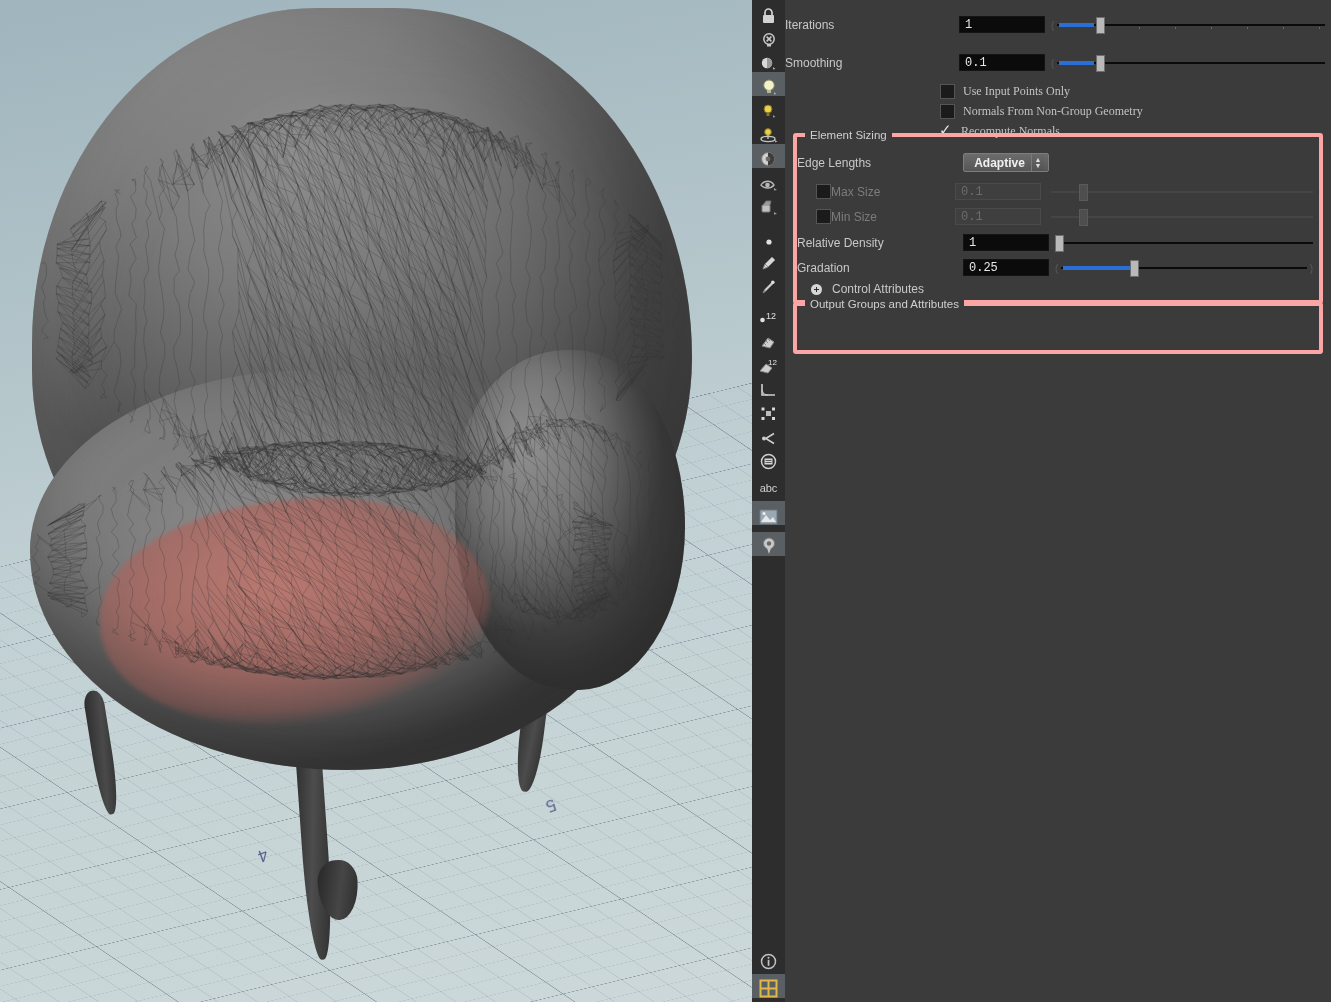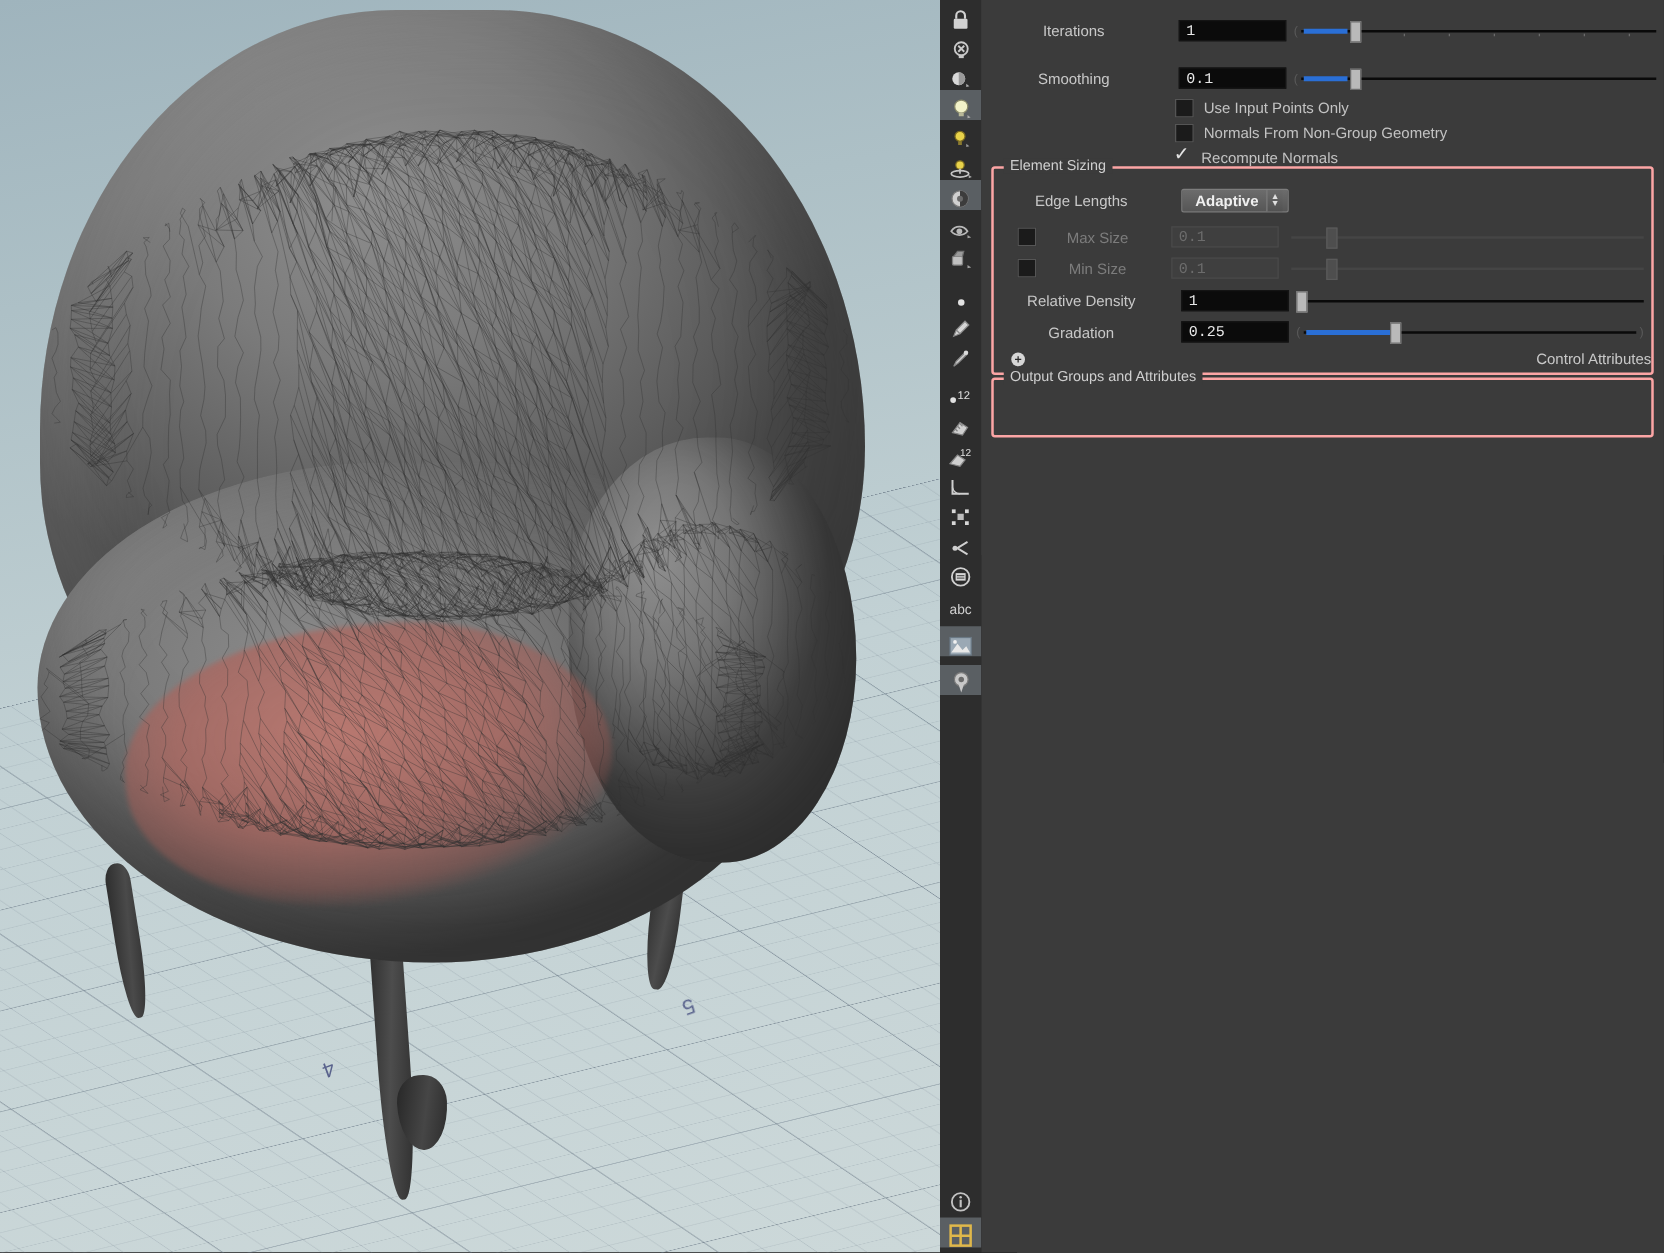--- a/index.html
+++ b/index.html
@@ -56,55 +56,55 @@
   .tool{position:relative;width:33px;height:24px;display:flex;align-items:flex-end;justify-content:center;}
   .tool.sel{background:#5a5f63;}
   .tool svg{display:block;}
   .tool .abc{color:#d0d0d0;font-size:11px;}
   .tsep{height:7px;}
 
   
   #right{position:absolute;left:785px;top:0;width:546px;height:1002px;background:#3b3b3b;}
   #params{position:absolute;left:0;top:0;width:546px;height:444px;background:#3b3b3b;}
   .prow{position:relative;height:23px;display:flex;align-items:center;}
-  .plabel{width:148px;text-align:center;padding-right:10px;color:#c8c8c8;font-size:12px;}
+  .plabel{width:148px;text-align:left;padding-right:26px;color:#c8c8c8;font-size:12px;}
   .plabel.dim{color:#7c7c7c;}
   .pfield{width:86px;height:17px;background:#0b0b0b;border:1px solid #141414;
     color:#e8e8e8;font-family:"Liberation Mono",monospace;font-size:12px;
     display:flex;align-items:center;padding-left:5px;box-sizing:border-box;}
   .pfield.dim{background:#3f3f3f;border:1px solid #4a4a4a;color:#6c6c6c;}
   .slider{position:relative;flex:1;height:17px;margin-left:6px;margin-right:6px;}
   .strack{position:absolute;left:0;right:0;top:8px;height:2px;background:#0a0a0a;}
   .strack.dim{background:#454545;}
   .sfill{position:absolute;left:2px;top:7px;height:4px;background:#2a6fd6;}
   .sthumb{position:absolute;top:1px;width:7px;height:15px;background:#b9b9b9;border:1px solid #6e6e6e;}
   .sthumb.dim{background:#4e4e4e;border-color:#5a5a5a;}
   .scap{position:absolute;top:4px;color:#5a5a5a;font-size:10px;}
   .tick{position:absolute;top:11px;width:1px;height:2px;background:#6b6b6b;}
 
-  .cbrow{height:20px;display:flex;align-items:flex-start;}
+  .cbrow{height:20px;display:flex;align-items:flex-end;font-family:Liberation Serif, serif;}
   .cbox{width:13px;height:13px;background:#1b1b1b;border:1px solid #555;margin-left:155px;position:relative;}
   .cbox.left{margin-left:19px;}
   .cbox.checked{background:transparent;border:none;}
   .cbox.checked::after{content:"✓";position:absolute;left:-1px;top:-5px;color:#e4e4e4;font-size:15px;}
   .cblabel{color:#c3c3c3;font-size:12px;margin-left:8px;}
 
-  .group{position:absolute;left:8px;right:8px;border:2px solid #fca5a5;border-radius:3px;}
+  .group{position:absolute;left:8px;right:8px;border:4px solid #fca5a5;border-radius:3px;}
   .glabel{position:absolute;top:-8px;left:8px;background:#3b3b3b;padding:0 5px;
     color:#cfcfcf;font-size:11.5px;}
 
   .menubtn{width:86px;height:19px;background:linear-gradient(#6c6c6c,#565656);
     border:1px solid #7d7d7d;border-radius:2px;display:flex;align-items:center;
     justify-content:space-between;box-sizing:border-box;padding:0 4px;}
   .menubtn span{color:#f0f0f0;font-size:12px;font-weight:bold;flex:1;text-align:center;}
   .mbarrows{width:12px;height:17px;background:linear-gradient(#6a6a6a,#525252);
     border-left:1px solid #7a7a7a;display:flex;flex-direction:column;
     align-items:center;justify-content:center;color:#e0e0e0;font-size:7px;line-height:6px;}
 
-  .expander{display:flex;align-items:center;height:20px;justify-content:space-between;}
+  .expander{display:flex;align-items:center;height:20px;}
   .exp-dot{width:11px;height:11px;border-radius:50%;background:#d6d6d6;margin-left:14px;position:relative;}
   .exp-dot::after{content:"";position:absolute;left:3px;top:5px;width:5px;height:1px;background:#2b2b2b;}
   .exp-dot::before{content:"";position:absolute;left:5px;top:3px;width:1px;height:5px;background:#2b2b2b;}
   .exp-lab{color:#c8c8c8;font-size:12px;margin-left:10px;}
 </style>
 </head>
 <body>
 
 <div id="app">
 

